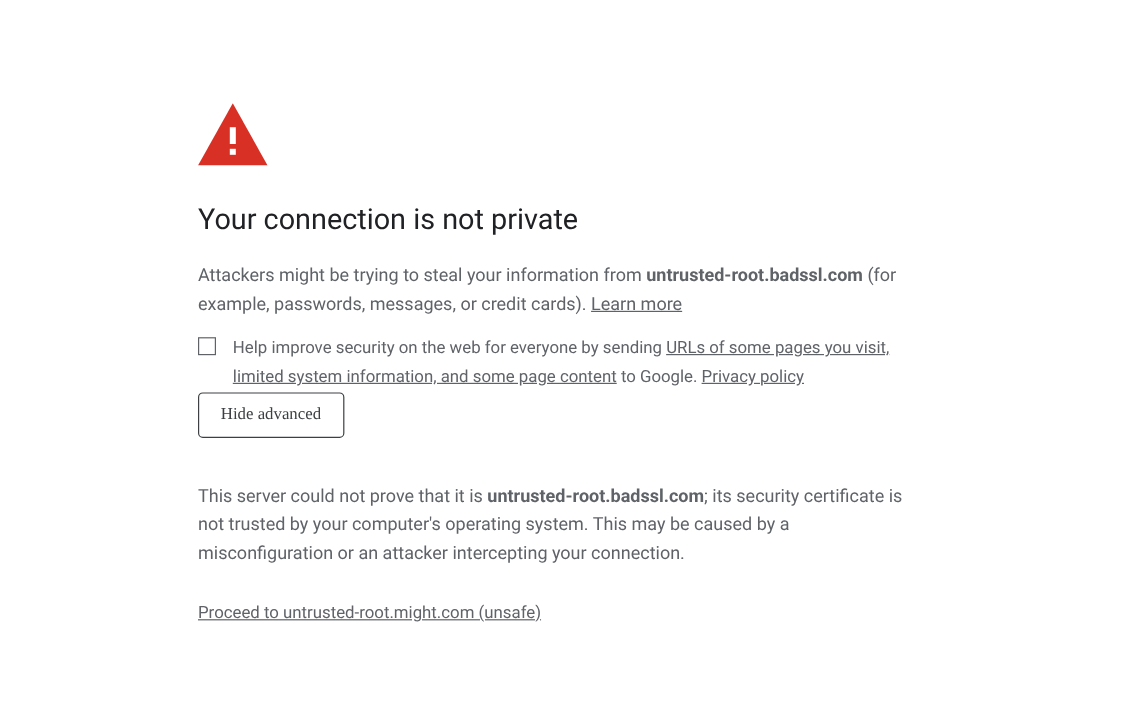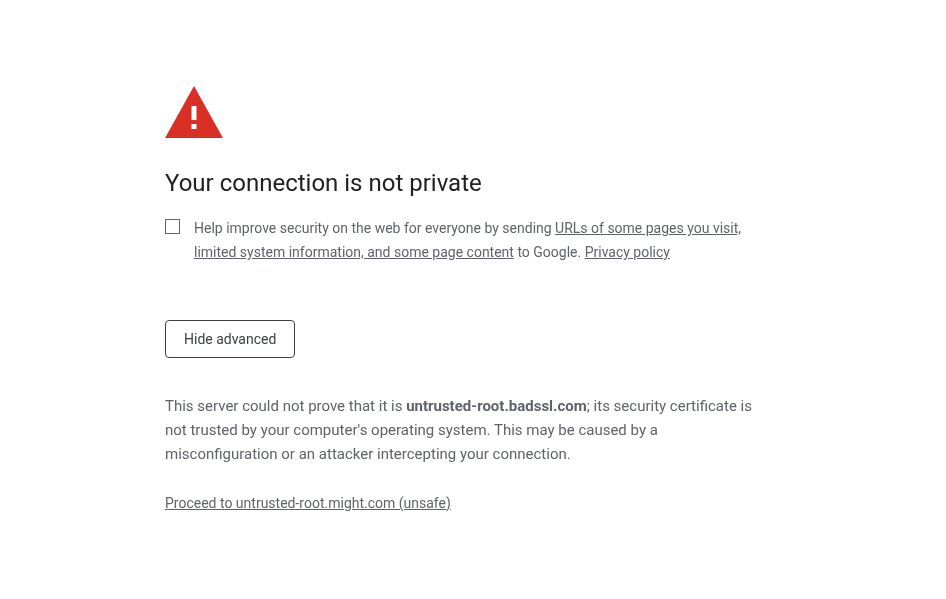--- a/index.html
+++ b/index.html
@@ -54,21 +54,20 @@
     .error-code {
       font-size: 13px;
       color: #5f6368;
       margin-bottom: 40px;
       letter-spacing: 0.2px;
     }
     .opt-in-row {
       display: flex;
       align-items: flex-start;
       gap: 14px;
-      margin-bottom: 55px;
     }
     .checkbox {
       width: 15px;
       height: 15px;
       border: 1.5px solid #5f6368;
       flex-shrink: 0;
       margin-top: 2px;
       cursor: pointer;
       background: #fff;
     }
@@ -80,20 +79,21 @@
     .opt-in-text .link {
       color: #5f6368;
       text-decoration: underline;
       cursor: pointer;
     }
     .button-row {
       display: flex;
       justify-content: space-between;
       align-items: center;
       margin-bottom: 36px;
+      font-family: Liberation Serif, serif;
     }
     .btn-secondary {
       border: 1px solid #3c4043;
       background: #fff;
       color: #3c4043;
       font-size: 14px;
       padding: 10px 18px;
       border-radius: 4px;
       cursor: pointer;
       font-family: inherit;
@@ -134,20 +134,23 @@
   <div class="warning-icon">
     <svg viewBox="0 0 58 52">
       <path d="M29 0 L58 52 L0 52 Z" fill="#d93025"></path>
       <rect x="26.5" y="20" width="5" height="14" fill="#fff"></rect>
       <rect x="26.5" y="38" width="5" height="5" fill="#fff"></rect>
     </svg>
   </div>
 
   <h1 class="heading">Your connection is not private</h1>
 
+  <p class="warning-text">
+    <span>Attackers might be trying to steal your information from </span><span class="domain">untrusted-root.badssl.com</span><span> (for example, passwords, messages, or credit cards). </span><a class="learn-more">Learn more</a>
+  </p>
 
 
   <div class="opt-in-row">
     <div class="checkbox"></div>
     <div class="opt-in-text">
       <span>Help improve security on the web for everyone by sending </span><a class="link">URLs of some pages you visit, limited system information, and some page content</a><span> to Google. </span><a class="link">Privacy policy</a>
     </div>
   </div>
 
   <div class="button-row">

